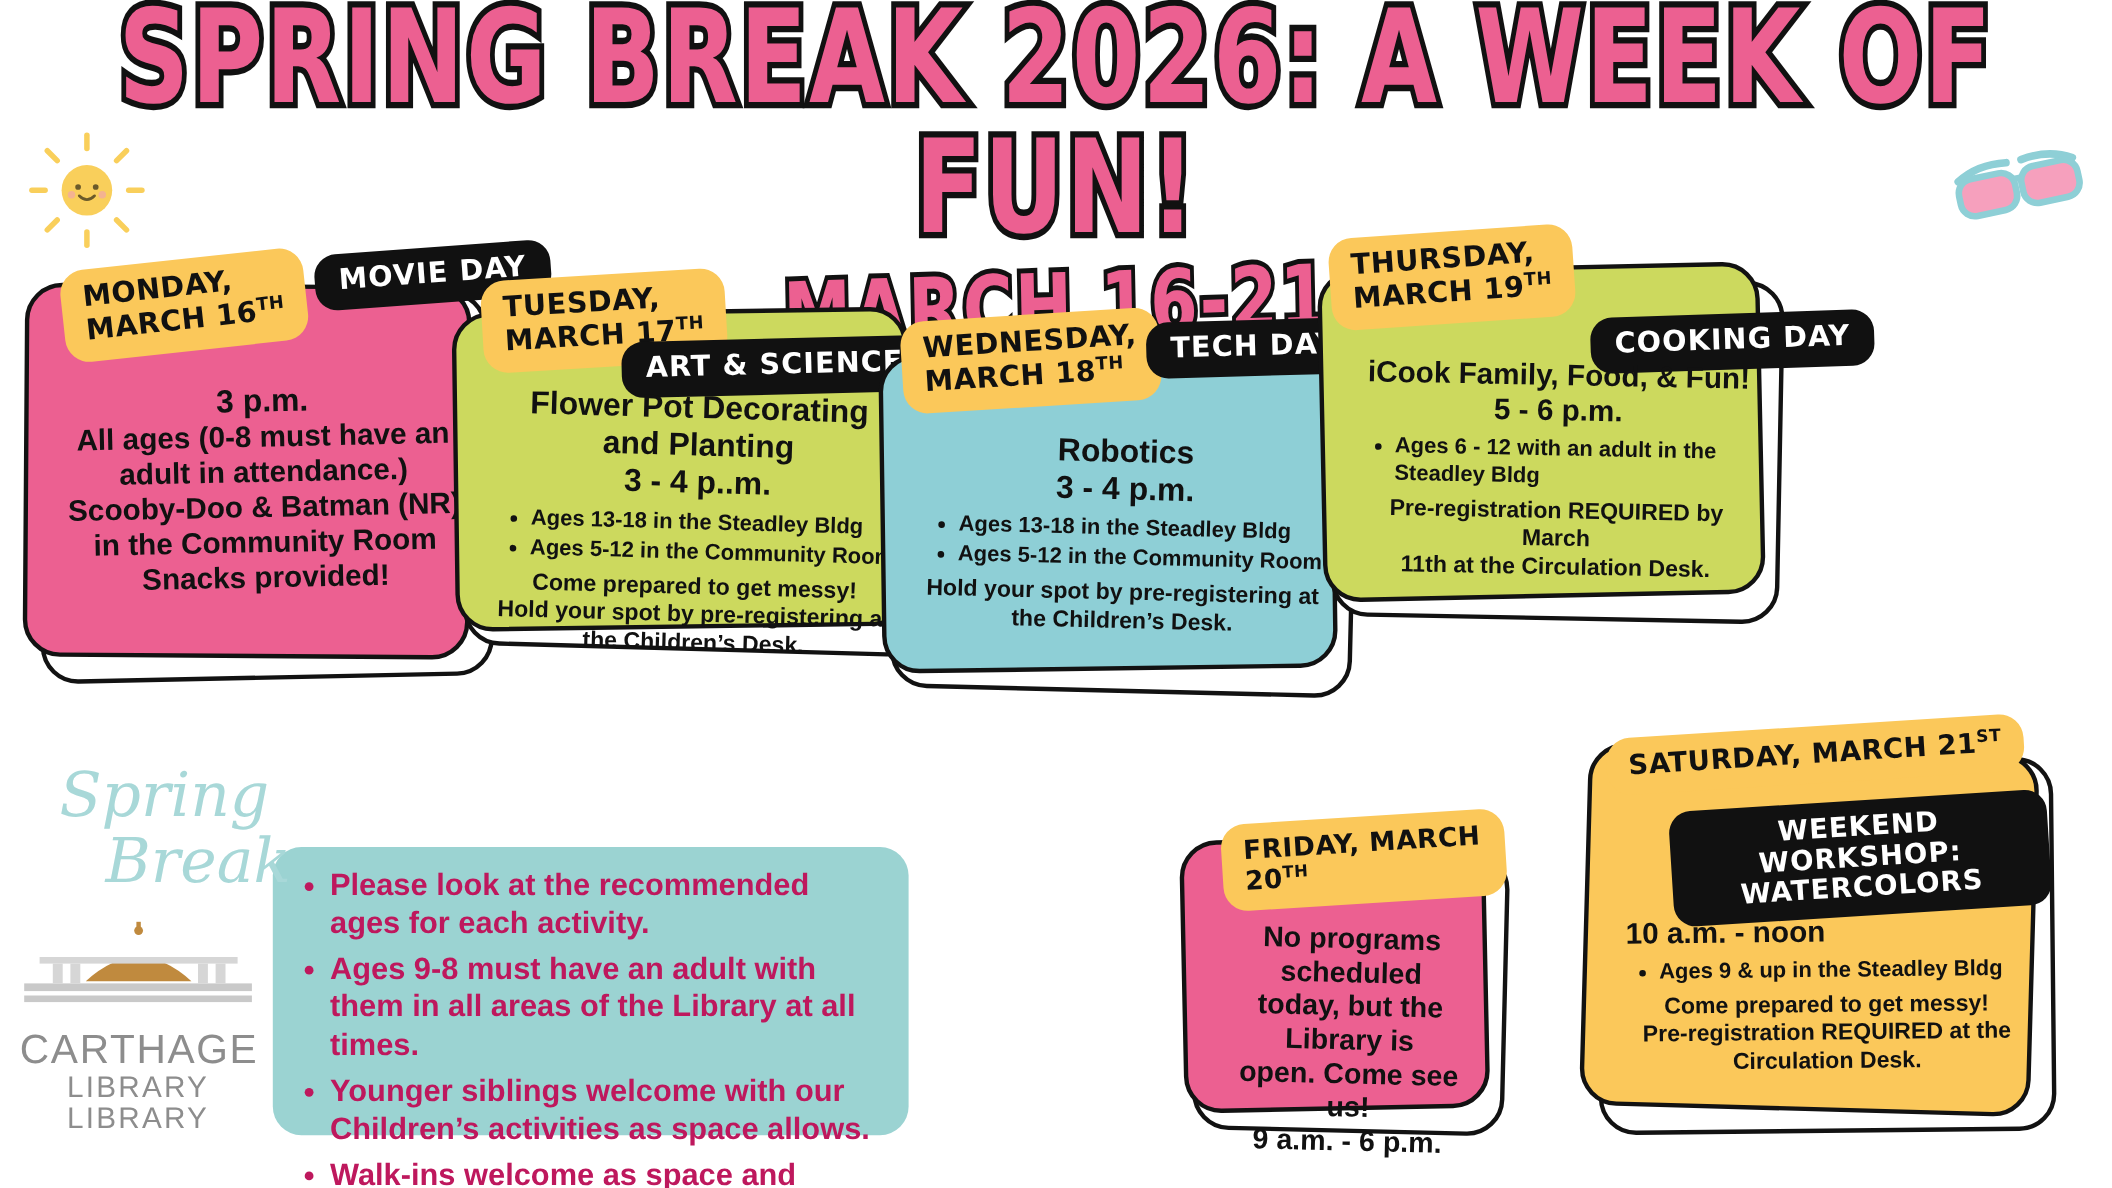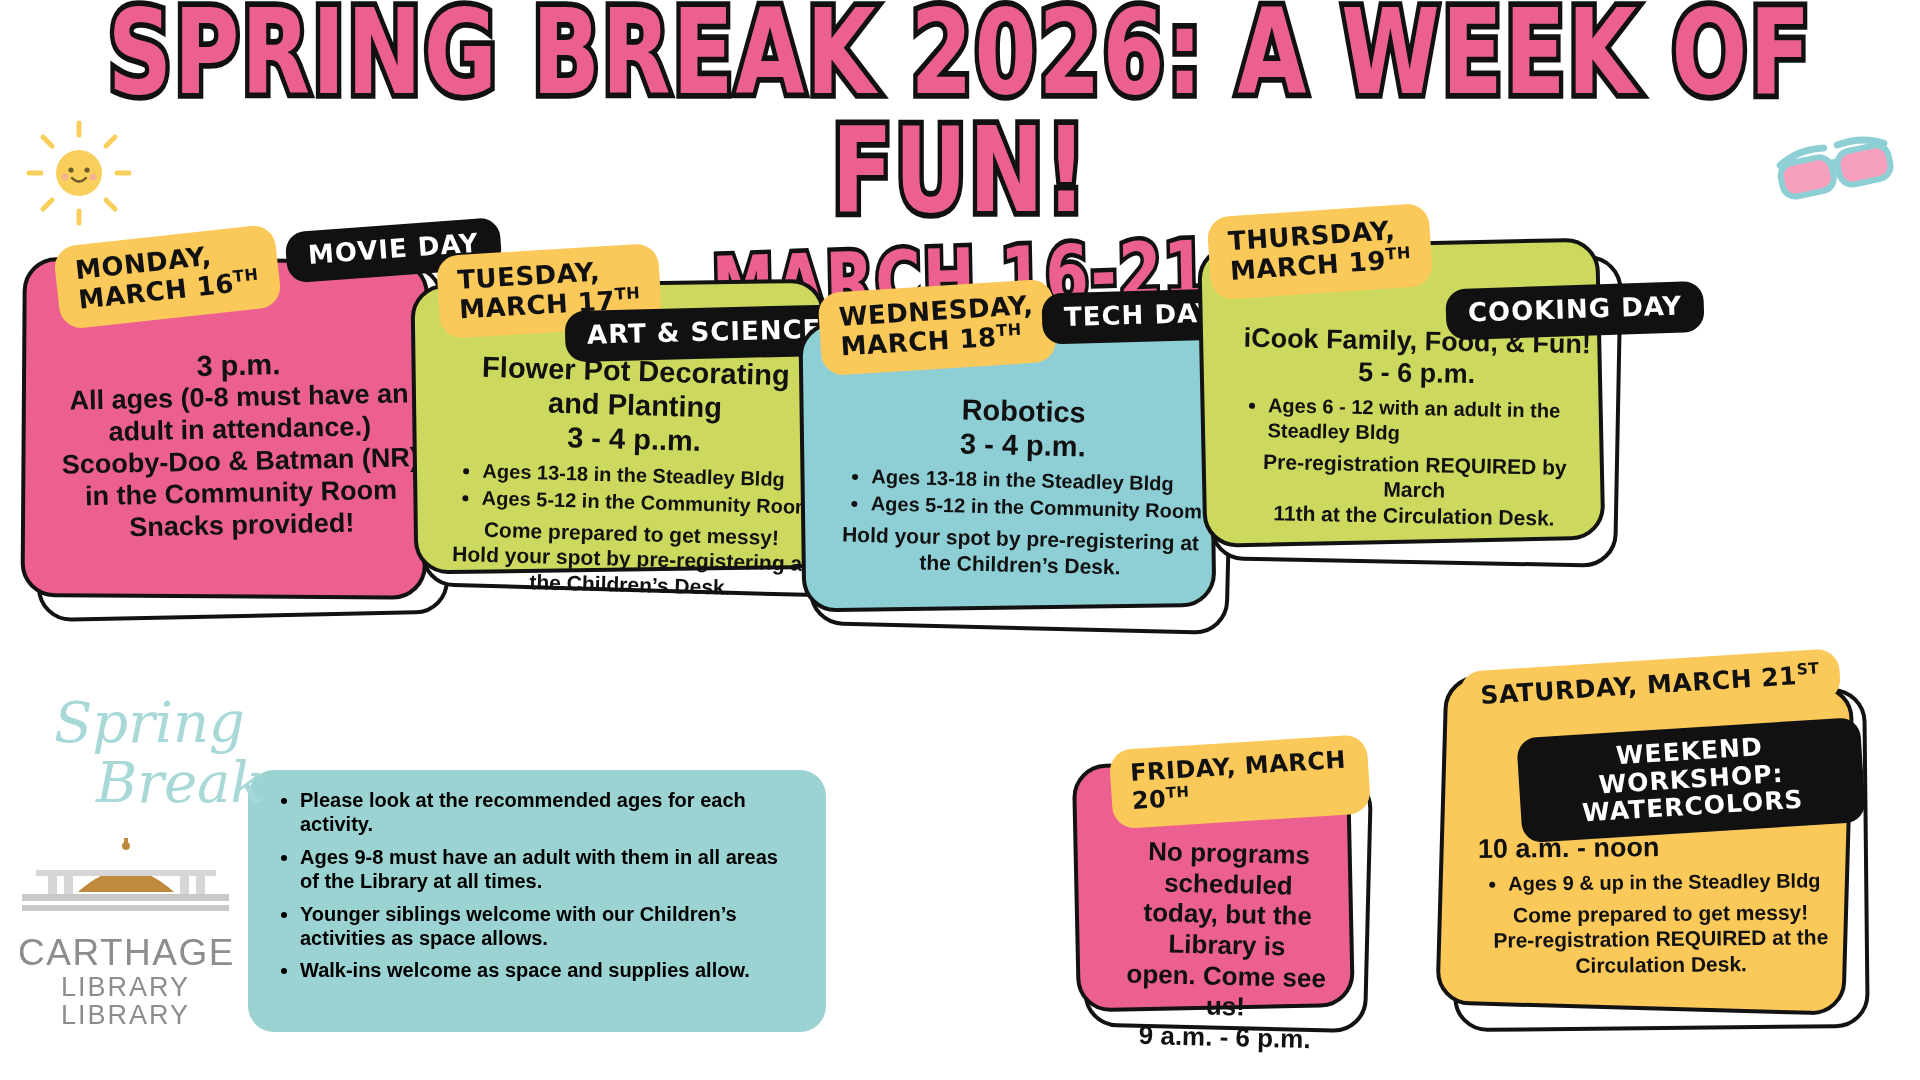--- a/index.html
+++ b/index.html
@@ -82,21 +82,21 @@
   ul.b li{font-weight:bold;font-size:20px;line-height:1.25;margin:0 0 2px 0;}
 
   
   .notes{
     position:absolute;left:248px;top:770px;width:578px;height:262px;
     background:#9bd3d2;border-radius:26px;box-sizing:border-box;
     padding:18px 26px 16px 26px;
   }
   .notes ul{margin:0;padding:0 0 0 26px;}
   .notes li{
-    font-weight:bold;font-size:20px;line-height:1.22;color:#000000;margin-bottom:8px;
+    font-weight:bold;font-size:28px;line-height:1.22;color:#be185d;margin-bottom:8px;
   }
 
   
   .sb-script{
     position:absolute;left:48px;top:680px;width:220px;height:140px;
     color:#a8d8d8;
   }
   .logo{position:absolute;left:18px;top:830px;width:215px;}
   .logo-name{
     font-family:"Liberation Sans","DejaVu Sans",sans-serif;

